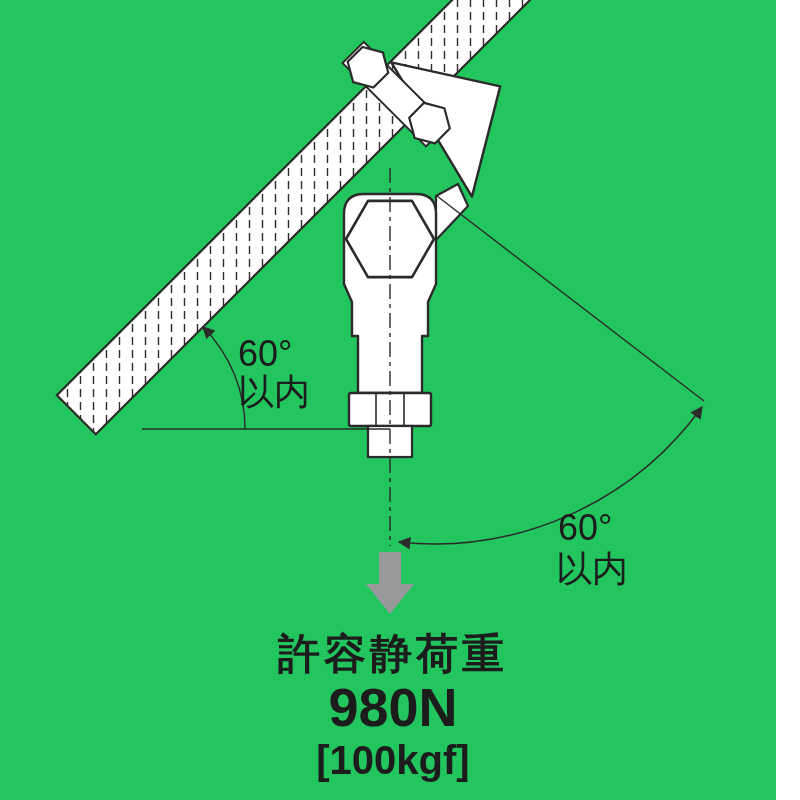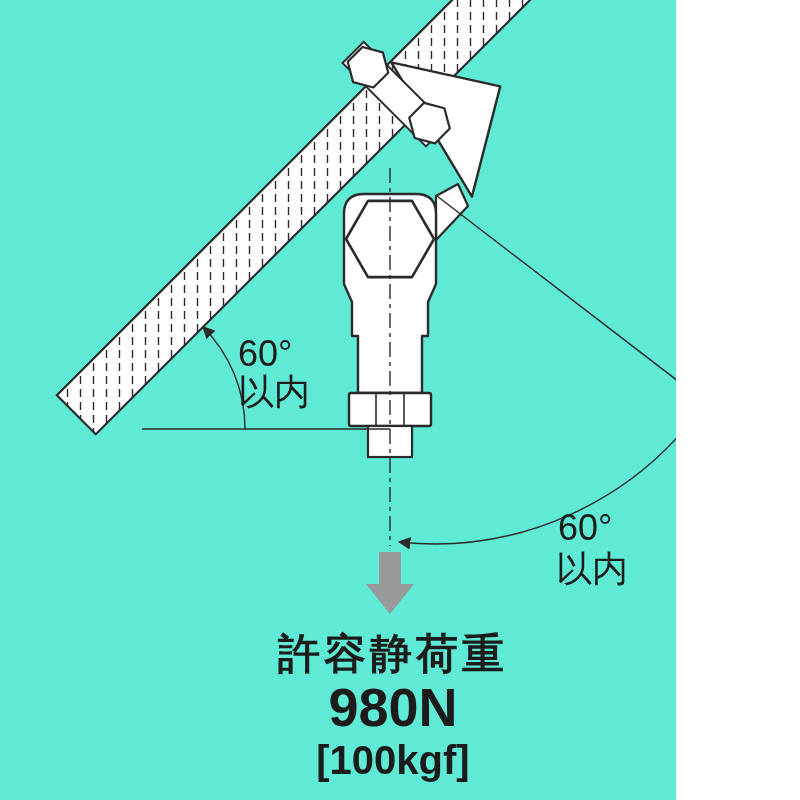--- a/index.html
+++ b/index.html
@@ -1,16 +1,16 @@
 <!DOCTYPE html>
 <html><head>
 <meta charset="utf-8">
 <style>
   html,body{margin:0;padding:0;background:#ffffff;}
-  .stage{width:676px;height:800px;position:relative;background:#5eead4;overflow:hidden;}
+  .stage{width:776px;height:800px;position:relative;background:#22c55e;overflow:hidden;}
   svg{display:block;}
   text{font-family:"Liberation Sans","DejaVu Sans",sans-serif;fill:#1c1c1c;}
   .angle-label{font-size:36px;font-weight:400;}
   .load-title{font-size:42px;font-weight:700;letter-spacing:4px;}
   .load-newton{font-size:54px;font-weight:700;}
   .load-kgf{font-size:40px;font-weight:700;}
 </style>
 </head>
 <body>
 

